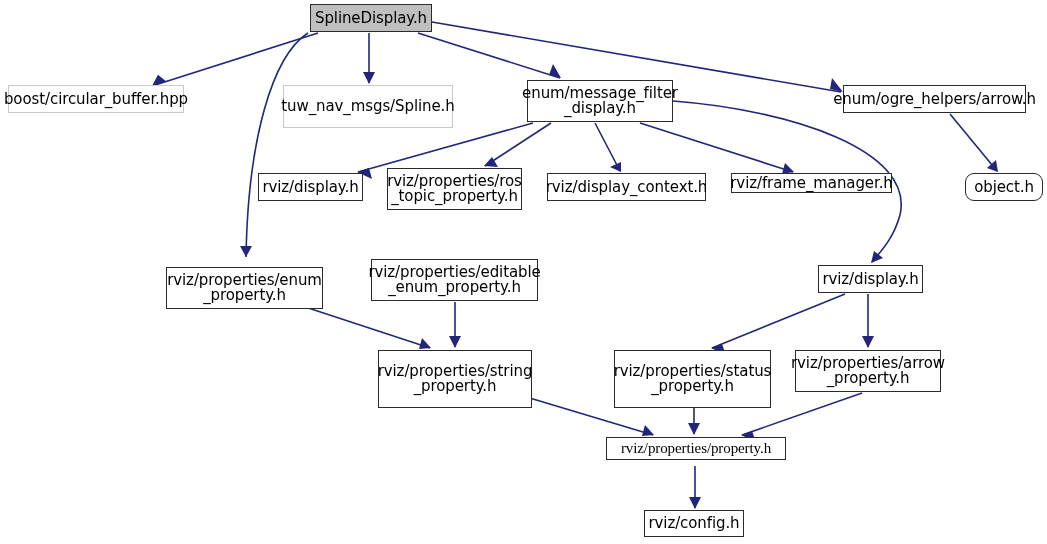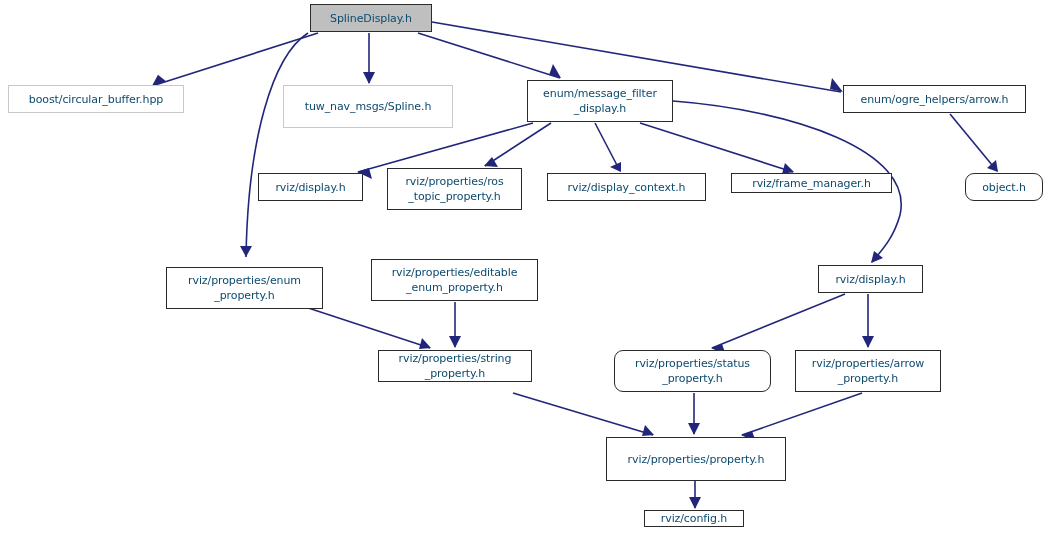--- a/index.html
+++ b/index.html
@@ -36,22 +36,22 @@
   }
   .node-box {
     position: absolute;
     box-sizing: border-box;
     display: flex;
     align-items: center;
     justify-content: center;
     text-align: center;
     background: #ffffff;
     border: 1px solid #c8c8c8;
-    font-size: 11px;
-    color: #0c4a6e;
+    font-size: 15px;
+    color: #000000;
     line-height: 15px;
     white-space: pre-line;
     letter-spacing: -0.1px;
   }
   .node-box.bold-border {
     border: 1.4px solid #2b2b2b;
   }
   .node-box.root-node {
     background: #bfbfbf;
     border: 1.4px solid #2b2b2b;
@@ -114,22 +114,22 @@
       <div class="node-box bold-border" style="left: 387px; top: 168px; width: 135px; height: 42px;">rviz/properties/ros
 _topic_property.h</div>
       <div class="node-box bold-border" style="left: 547px; top: 173px; width: 159px; height: 28px;">rviz/display_context.h</div>
       <div class="node-box bold-border" style="left: 731px; top: 173px; width: 161px; height: 20px;">rviz/frame_manager.h</div>
       <div class="node-box bold-border" style="left: 965px; top: 173px; width: 78px; height: 28px; border-radius: 9px;">object.h</div>
       <div class="node-box bold-border" style="left: 166px; top: 267px; width: 157px; height: 42px;">rviz/properties/enum
 _property.h</div>
       <div class="node-box bold-border" style="left: 371px; top: 259px; width: 167px; height: 42px;">rviz/properties/editable
 _enum_property.h</div>
       <div class="node-box bold-border" style="left: 818px; top: 265px; width: 105px; height: 28px;">rviz/display.h</div>
-      <div class="node-box bold-border" style="left: 378px; top: 350px; width: 154px; height: 32px;">rviz/properties/string
+      <div class="node-box bold-border" style="left: 378px; top: 350px; width: 154px; height: 58px;">rviz/properties/string
 _property.h</div>
-      <div class="node-box bold-border" style="left: 614px; top: 350px; width: 157px; height: 42px; border-radius: 9px;">rviz/properties/status
+      <div class="node-box bold-border" style="left: 614px; top: 350px; width: 157px; height: 58px;">rviz/properties/status
 _property.h</div>
       <div class="node-box bold-border" style="left: 795px; top: 350px; width: 146px; height: 42px;">rviz/properties/arrow
 _property.h</div>
-      <div class="node-box bold-border" style="left: 606px; top: 437px; width: 180px; height: 44px;">rviz/properties/property.h</div>
-      <div class="node-box bold-border" style="left: 644px; top: 510px; width: 100px; height: 17px;">rviz/config.h</div>
+      <div class="node-box bold-border" style="left: 606px; top: 437px; width: 180px; height: 23px; font-family: Liberation Serif, serif;">rviz/properties/property.h</div>
+      <div class="node-box bold-border" style="left: 644px; top: 510px; width: 100px; height: 27px;">rviz/config.h</div>
     </div>
 </div>
 
 </body></html>

